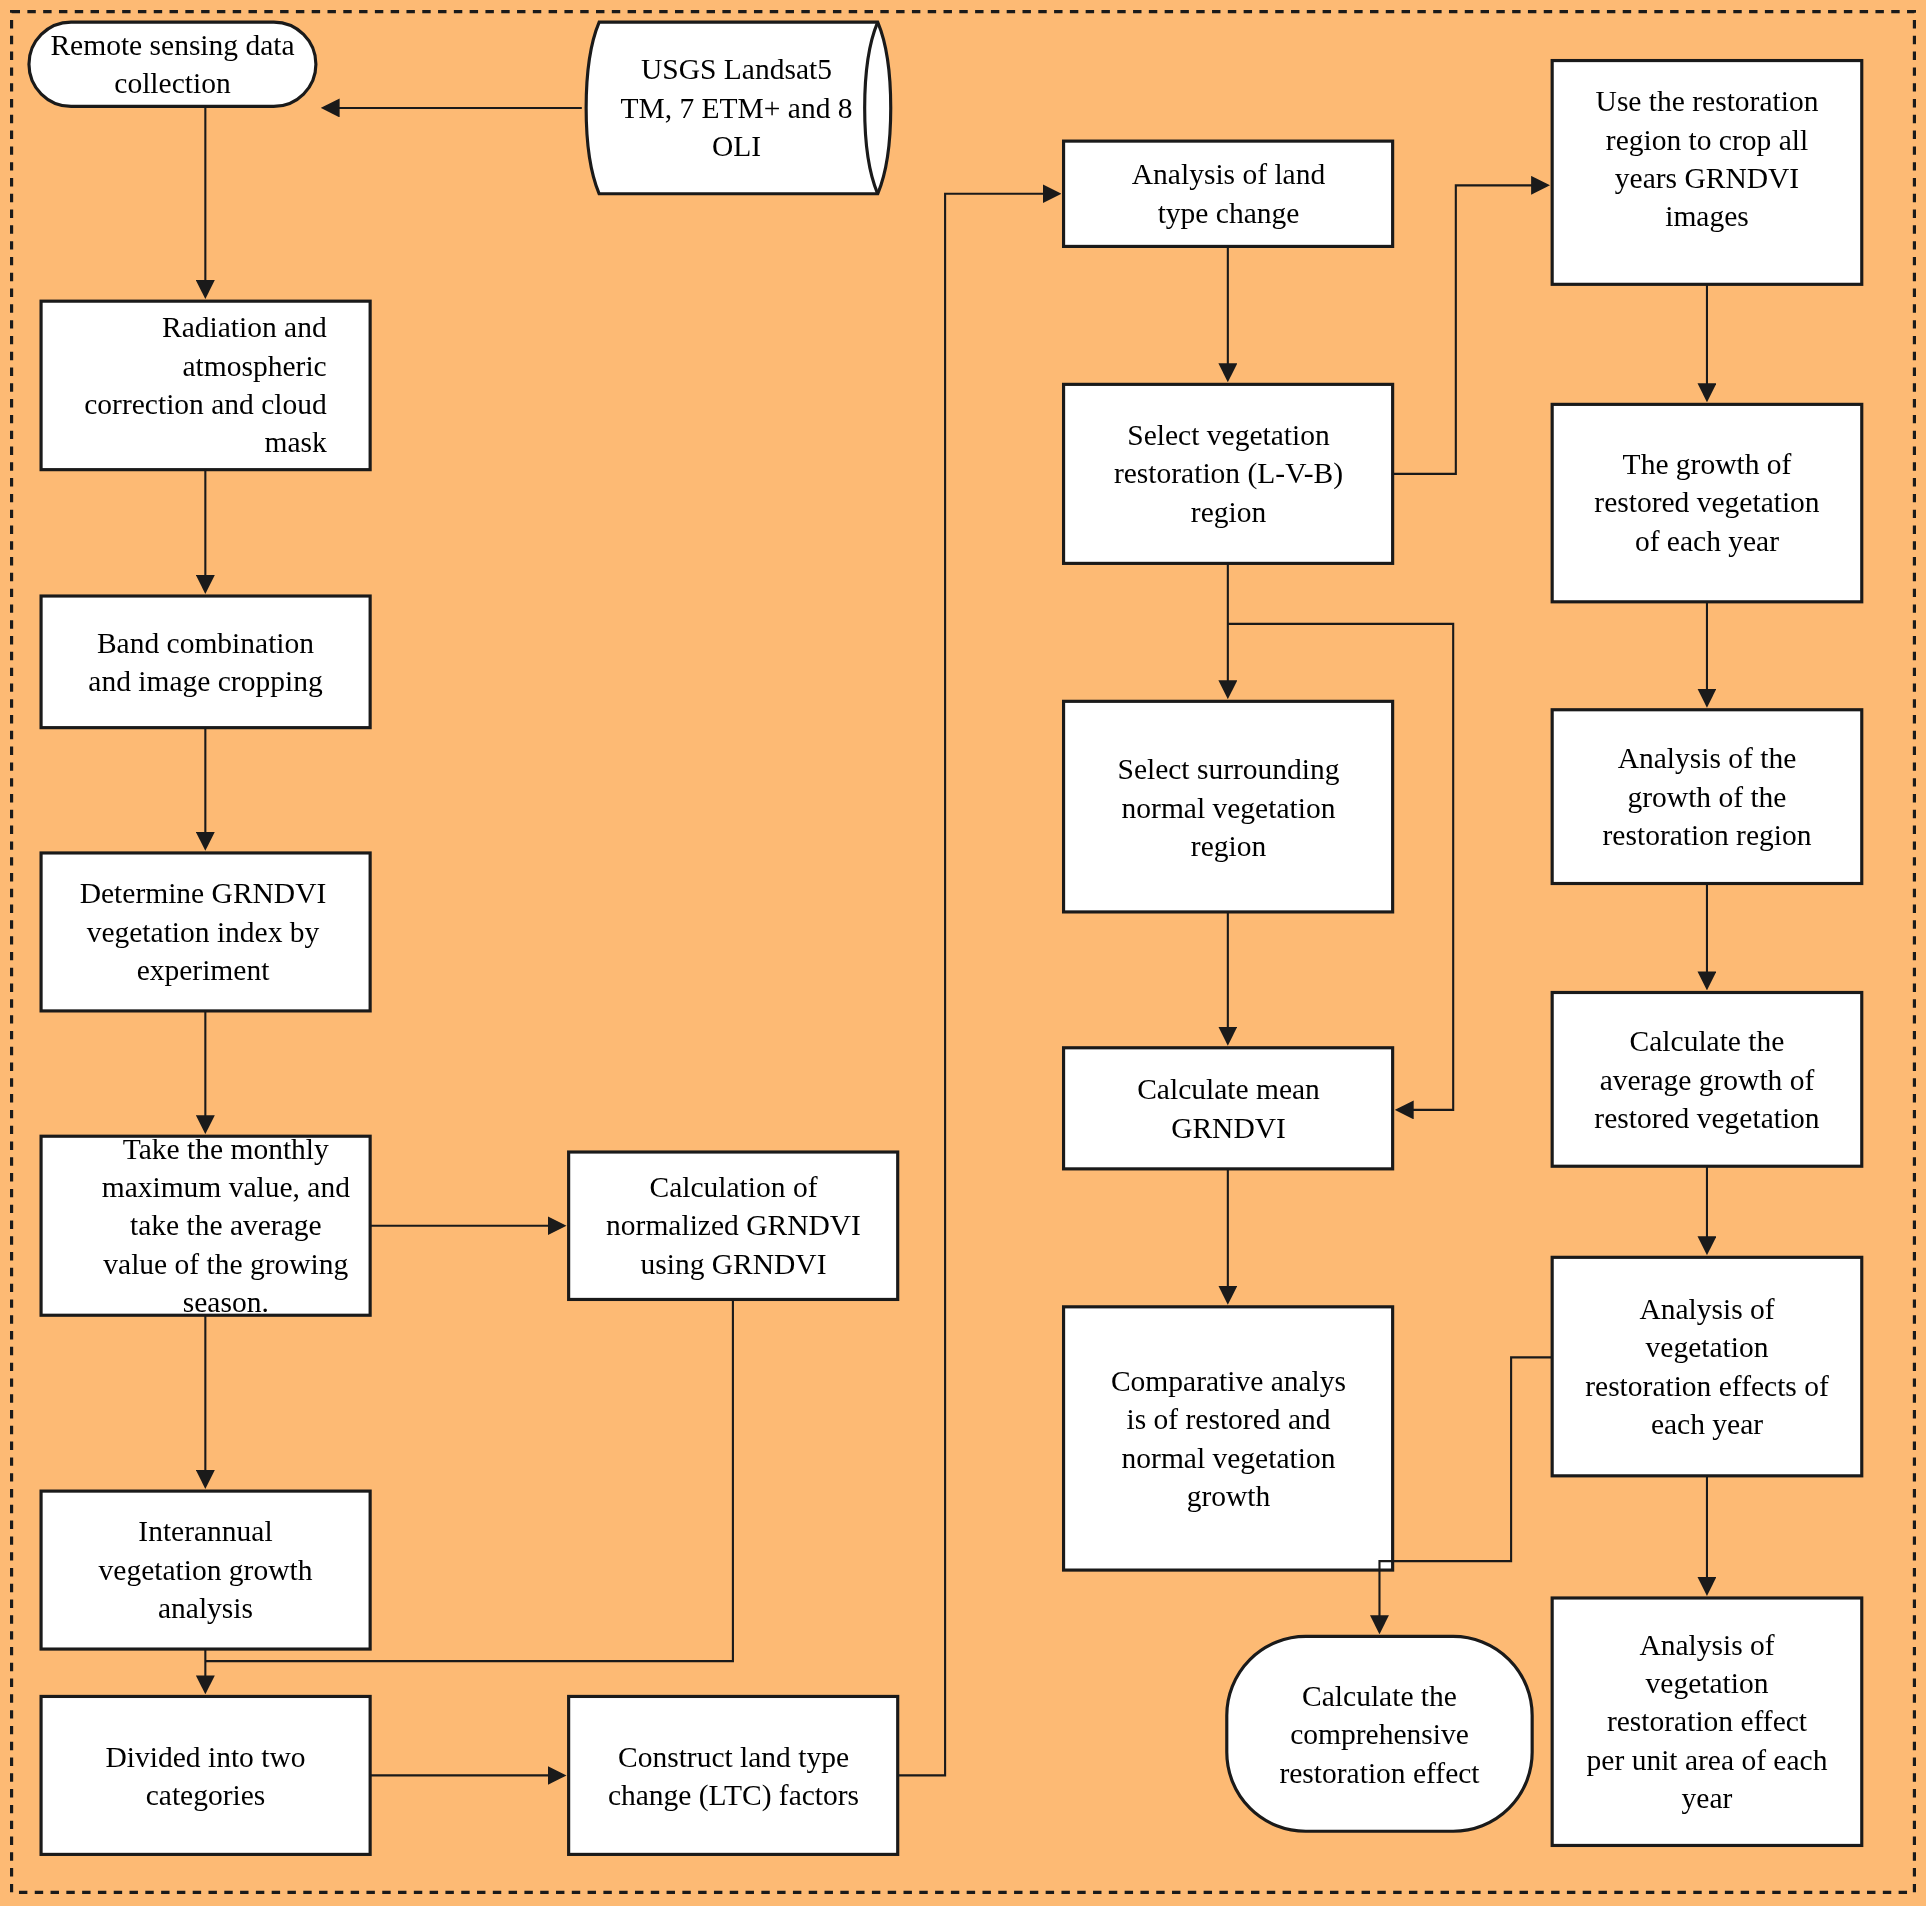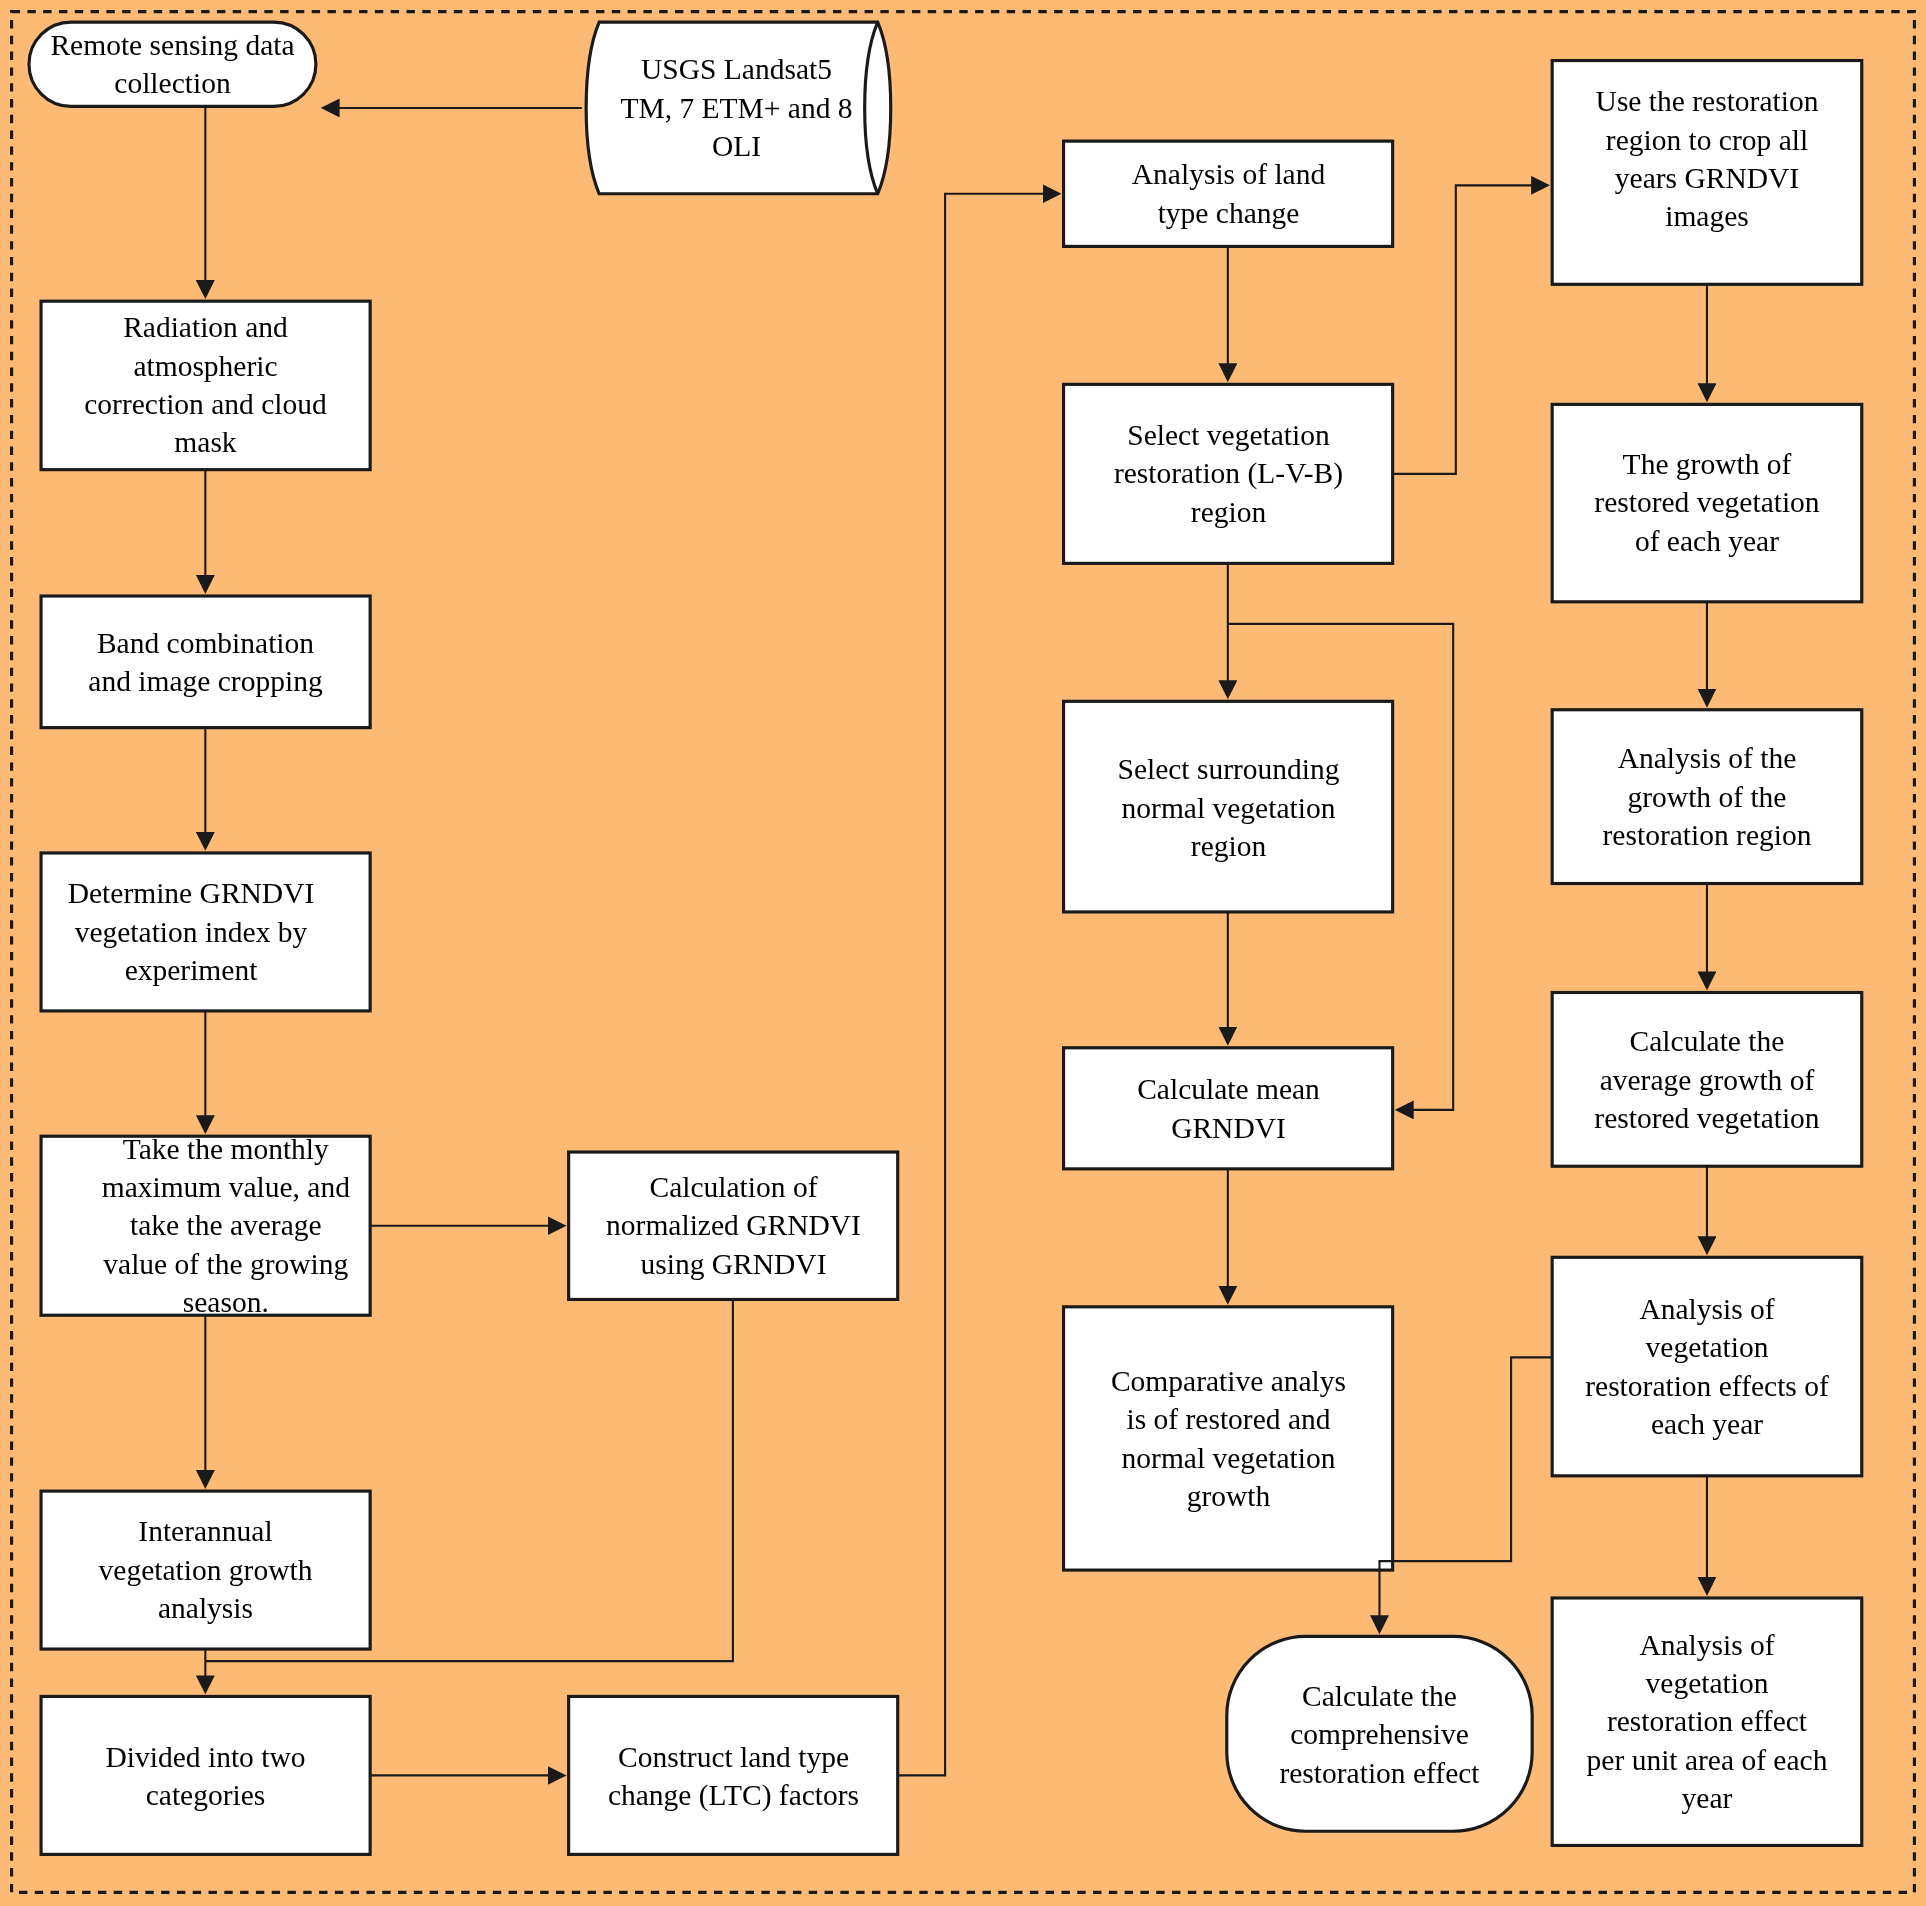--- a/index.html
+++ b/index.html
@@ -107,27 +107,27 @@
 
       <path d="M2948,2578 L2870,2578 L2870,2965 L2620,2965 L2620,3098" marker-end="url(#ah)"></path>
     </g>
   </svg>
 
   <div class="nodeText" style="left:29px;top:22px;width:287px;height:84px;">Remote sensing data
 collection</div>
   <div class="nodeText" style="left:589px;top:22px;width:295px;height:172px;">USGS Landsat5
 TM, 7 ETM+ and 8
 OLI</div>
-  <div class="nodeText" style="left:41px;top:301px;width:329px;height:168px;">Radiation and
+  <div class="nodeText" style="left:41px;top:301px;width:329px;height:168px;text-align:right;">Radiation and
 atmospheric
 correction and cloud
 mask</div>
   <div class="nodeText" style="left:41px;top:596px;width:329px;height:132px;">Band combination
 and image cropping</div>
-  <div class="nodeText" style="left:41px;top:853px;width:300px;height:158px;">Determine GRNDVI
+  <div class="nodeText" style="left:53px;top:853px;width:300px;height:158px;">Determine GRNDVI
 vegetation index by
 experiment</div>
   <div class="nodeText" style="left:41px;top:1136px;width:329px;height:179px;padding-left:48px;">Take the monthly
 maximum value, and
 take the average
 value of the growing
 season.</div>
   <div class="nodeText" style="left:41px;top:1491px;width:329px;height:158px;">Interannual
 vegetation growth
 analysis</div>

